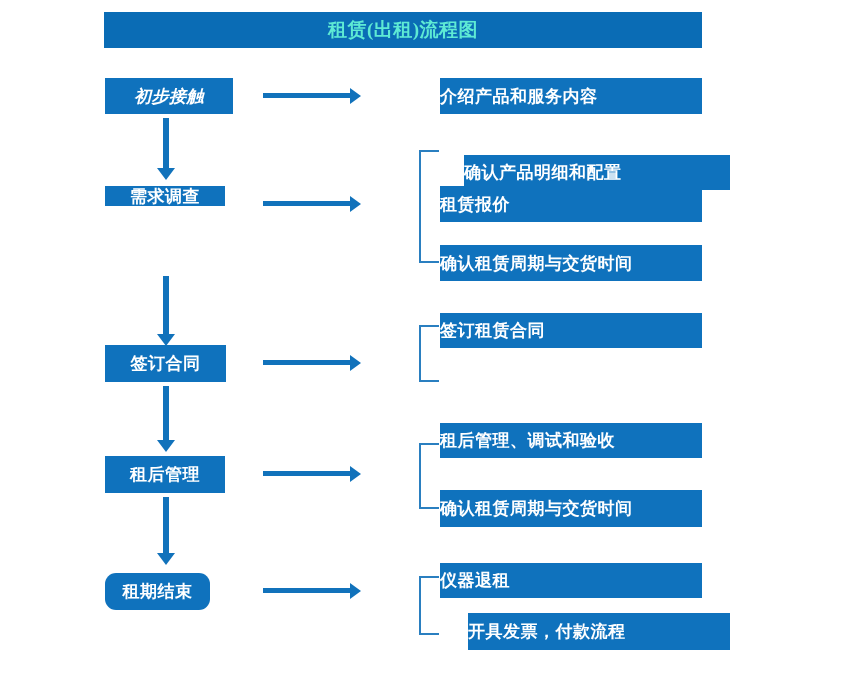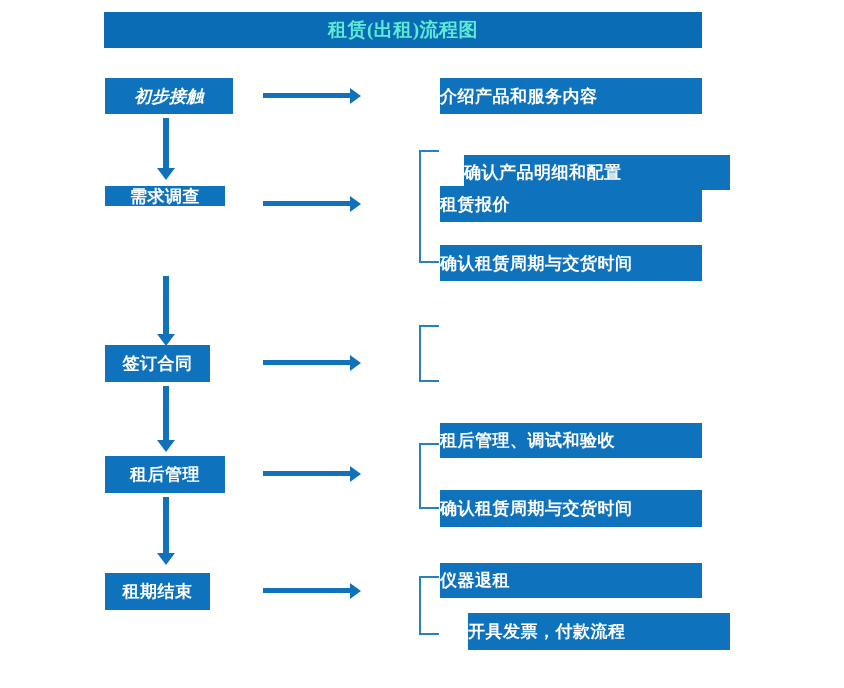--- a/index.html
+++ b/index.html
@@ -138,29 +138,30 @@
 
   <div class="node right" style="left:440px; top:245px; width:262px; height:36px;">确认租赁周期与交货时间</div>
 
   <div class="node right" style="left:440px; top:186px; width:262px; height:36px;">租赁报价</div>
 
   <div class="arrow-v" style="left:157px; top:276px; height:70px;">
     <div class="shaft" style="height:58px;"></div>
     <div class="head" style="top:58px;"></div>
   </div>
 
-  <div class="node left" style="left:105px; top:345px; width:105px; height:37px;">签订合同</div>
+  <div class="node left" style="left:105px; top:345px; width:121px; height:37px;">签订合同</div>
 
   <div class="arrow-h" style="left:263px; top:355px; width:98px;">
     <div class="shaft" style="width:88px;"></div>
     <div class="head" style="left:87px;"></div>
   </div>
 
   <div class="bracket" style="left:419px; top:325px; height:57px;"></div>
 
+  <div class="node right" style="left:440px; top:313px; width:262px; height:35px;">签订租赁合同</div>
 
 
   <div class="arrow-v" style="left:157px; top:386px; height:66px;">
     <div class="shaft" style="height:54px;"></div>
     <div class="head" style="top:54px;"></div>
   </div>
 
   <div class="node left" style="left:105px; top:456px; width:120px; height:37px;">租后管理</div>
 
   <div class="arrow-h" style="left:263px; top:466px; width:98px;">
@@ -172,21 +173,21 @@
 
   <div class="node right" style="left:440px; top:423px; width:262px; height:35px;">租后管理、调试和验收</div>
 
   <div class="node right" style="left:440px; top:490px; width:262px; height:37px;">确认租赁周期与交货时间</div>
 
   <div class="arrow-v" style="left:157px; top:497px; height:68px;">
     <div class="shaft" style="height:56px;"></div>
     <div class="head" style="top:56px;"></div>
   </div>
 
-  <div class="node left" style="left:105px; top:573px; width:105px; height:37px;">租期结束</div>
+  <div class="node left" style="left:105px; top:573px; width:105px; height:37px;border-radius:11px;">租期结束</div>
 
   <div class="arrow-h" style="left:263px; top:583px; width:98px;">
     <div class="shaft" style="width:88px;"></div>
     <div class="head" style="left:87px;"></div>
   </div>
 
   <div class="bracket" style="left:419px; top:576px; height:59px;"></div>
 
   <div class="node right" style="left:440px; top:563px; width:262px; height:35px;">仪器退租</div>
 

